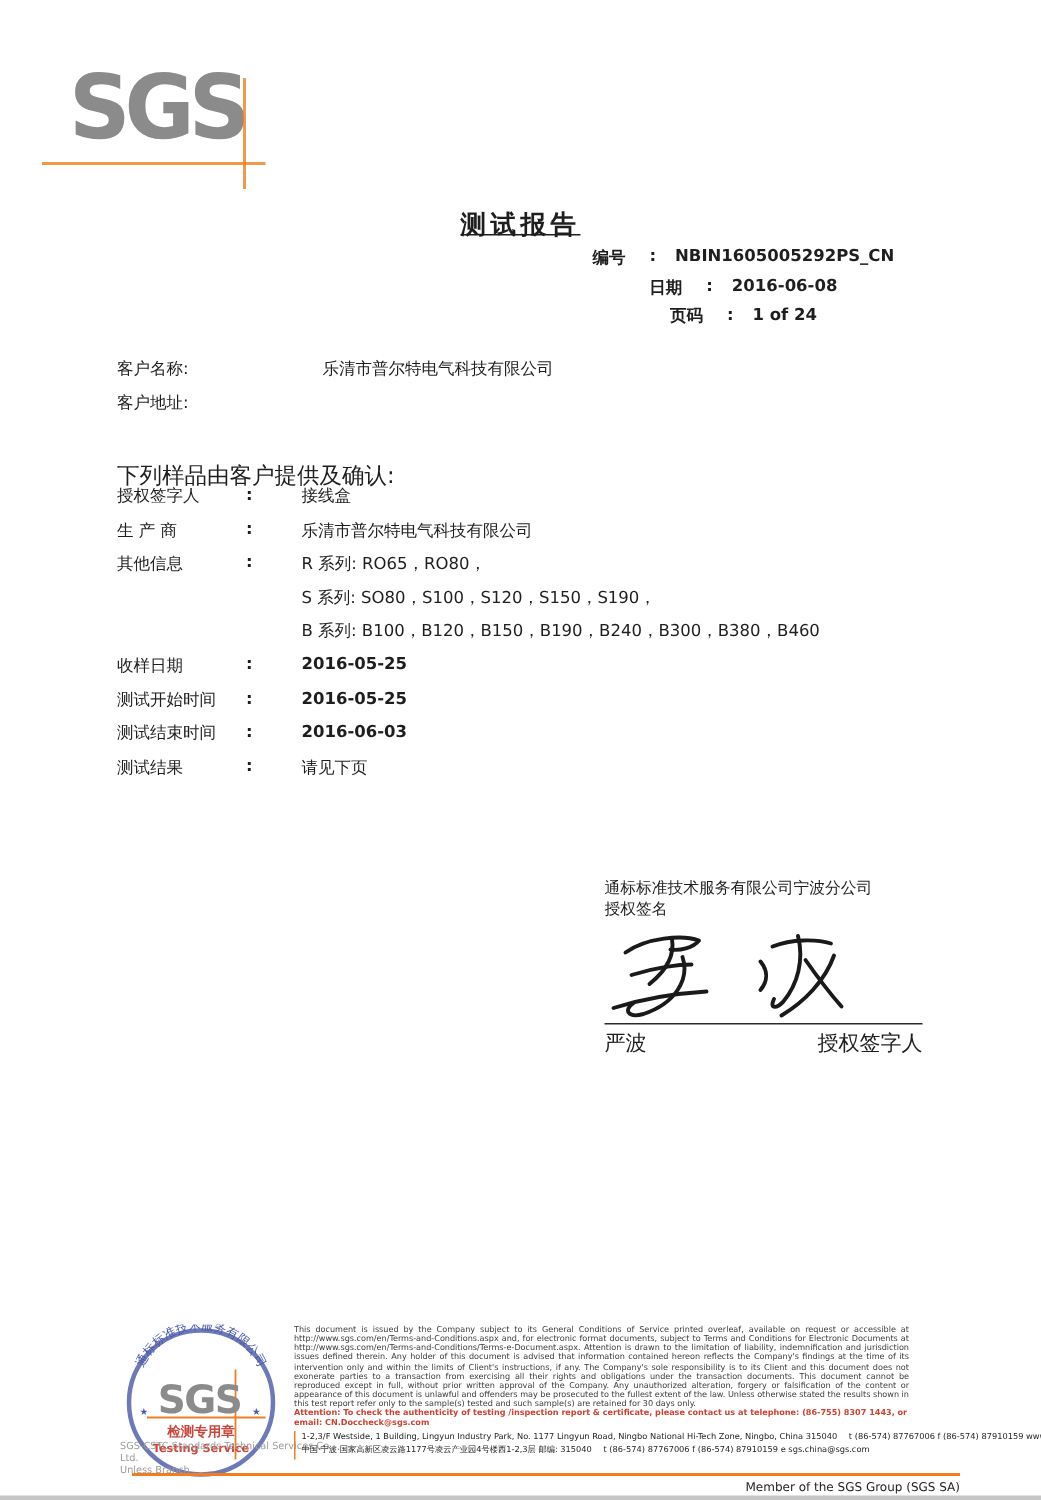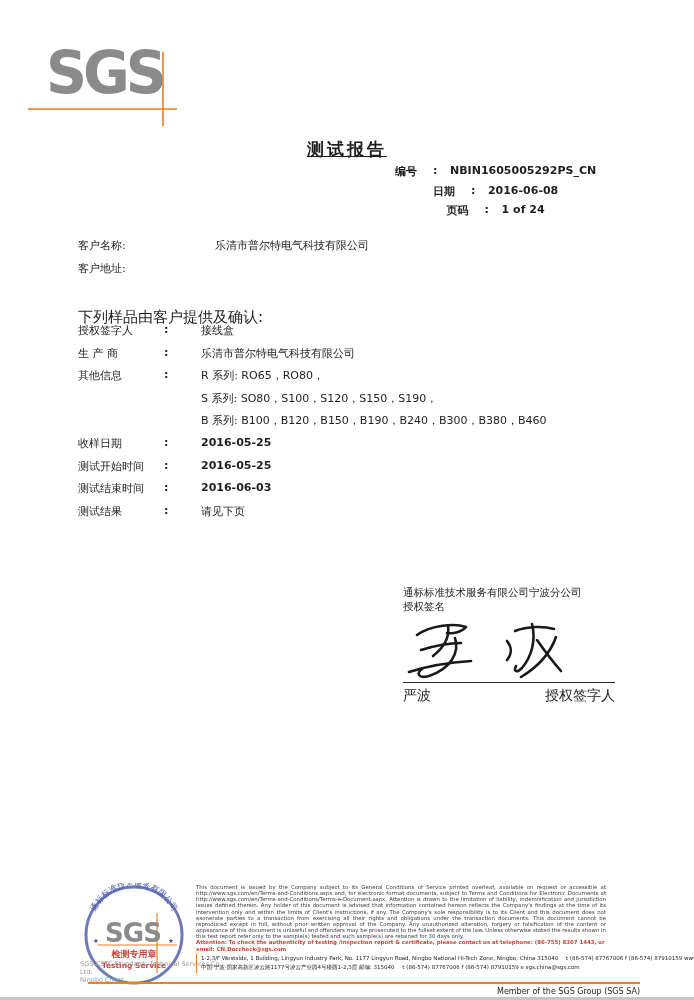--- a/index.html
+++ b/index.html
@@ -186,21 +186,21 @@
     <text x="86" y="60" font-size="6.5" fill="#4a57a8">★</text>
     <path d="M16,62 L95,62" stroke="#ef7d22" stroke-width="1.2"></path>
     <path d="M75,30 L75,90" stroke="#ef7d22" stroke-width="1.2"></path>
     <text x="51" y="59" text-anchor="middle" font-size="26" font-weight="bold" fill="#8b8b8b" letter-spacing="-1">SGS</text>
     <text x="52" y="74" text-anchor="middle" font-size="9" font-weight="bold" fill="#c9473c">检测专用章</text>
     <text x="52" y="85" text-anchor="middle" font-size="7.5" font-weight="bold" fill="#c9473c">Testing Service</text>
   </svg>
 
   <div class="f-company">
     <div>SGS-CSTC Standards Technical Services Co., Ltd.</div>
-    <div>Ningbo Client</div>
+    <div>Unless Branch</div>
   </div>
 
   <div class="f-text">
     <div class="f-disclaimer">This document is issued by the Company subject to its General Conditions of Service printed overleaf, available on request or accessible at http://www.sgs.com/en/Terms-and-Conditions.aspx and, for electronic format documents, subject to Terms and Conditions for Electronic Documents at http://www.sgs.com/en/Terms-and-Conditions/Terms-e-Document.aspx. Attention is drawn to the limitation of liability, indemnification and jurisdiction issues defined therein. Any holder of this document is advised that information contained hereon reflects the Company's findings at the time of its intervention only and within the limits of Client's instructions, if any. The Company's sole responsibility is to its Client and this document does not exonerate parties to a transaction from exercising all their rights and obligations under the transaction documents. This document cannot be reproduced except in full, without prior written approval of the Company. Any unauthorized alteration, forgery or falsification of the content or appearance of this document is unlawful and offenders may be prosecuted to the fullest extent of the law. Unless otherwise stated the results shown in this test report refer only to the sample(s) tested and such sample(s) are retained for 30 days only.</div>
     <div class="f-attention">Attention: To check the authenticity of testing /inspection report &amp; certificate, please contact us at telephone: (86-755) 8307 1443, or email: CN.Doccheck@sgs.com</div>
     <div class="f-addr">
       <div class="f-addr-line">
         <span>1-2,3/F Westside, 1 Building, Lingyun Industry Park, No. 1177 Lingyun Road, Ningbo National Hi-Tech Zone, Ningbo, China  315040</span>
         <span>t  (86-574) 87767006    f  (86-574) 87910159    www.sgsgroup.com.cn</span>
       </div>

